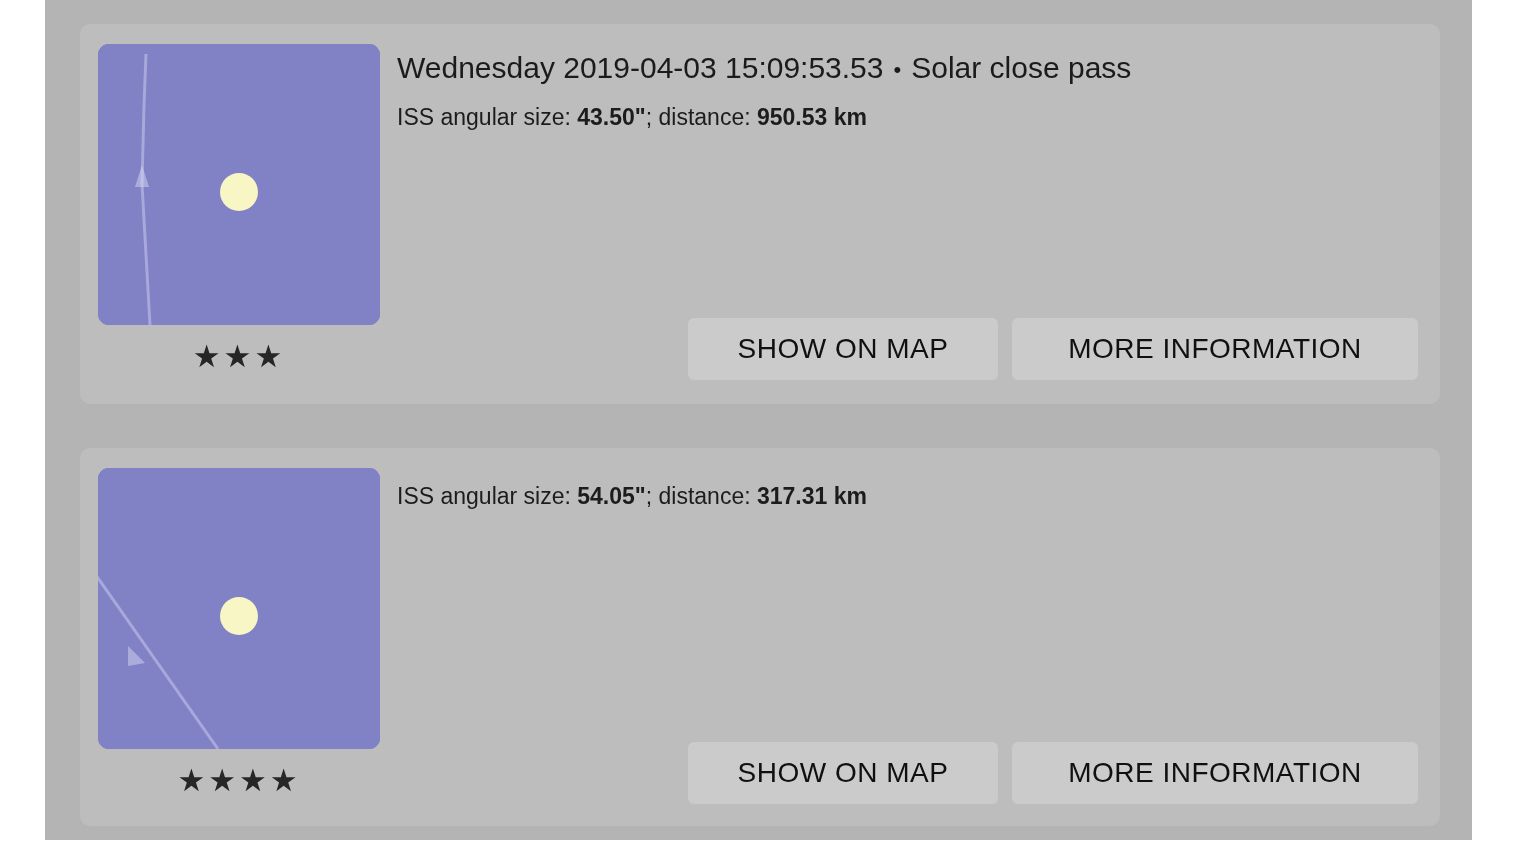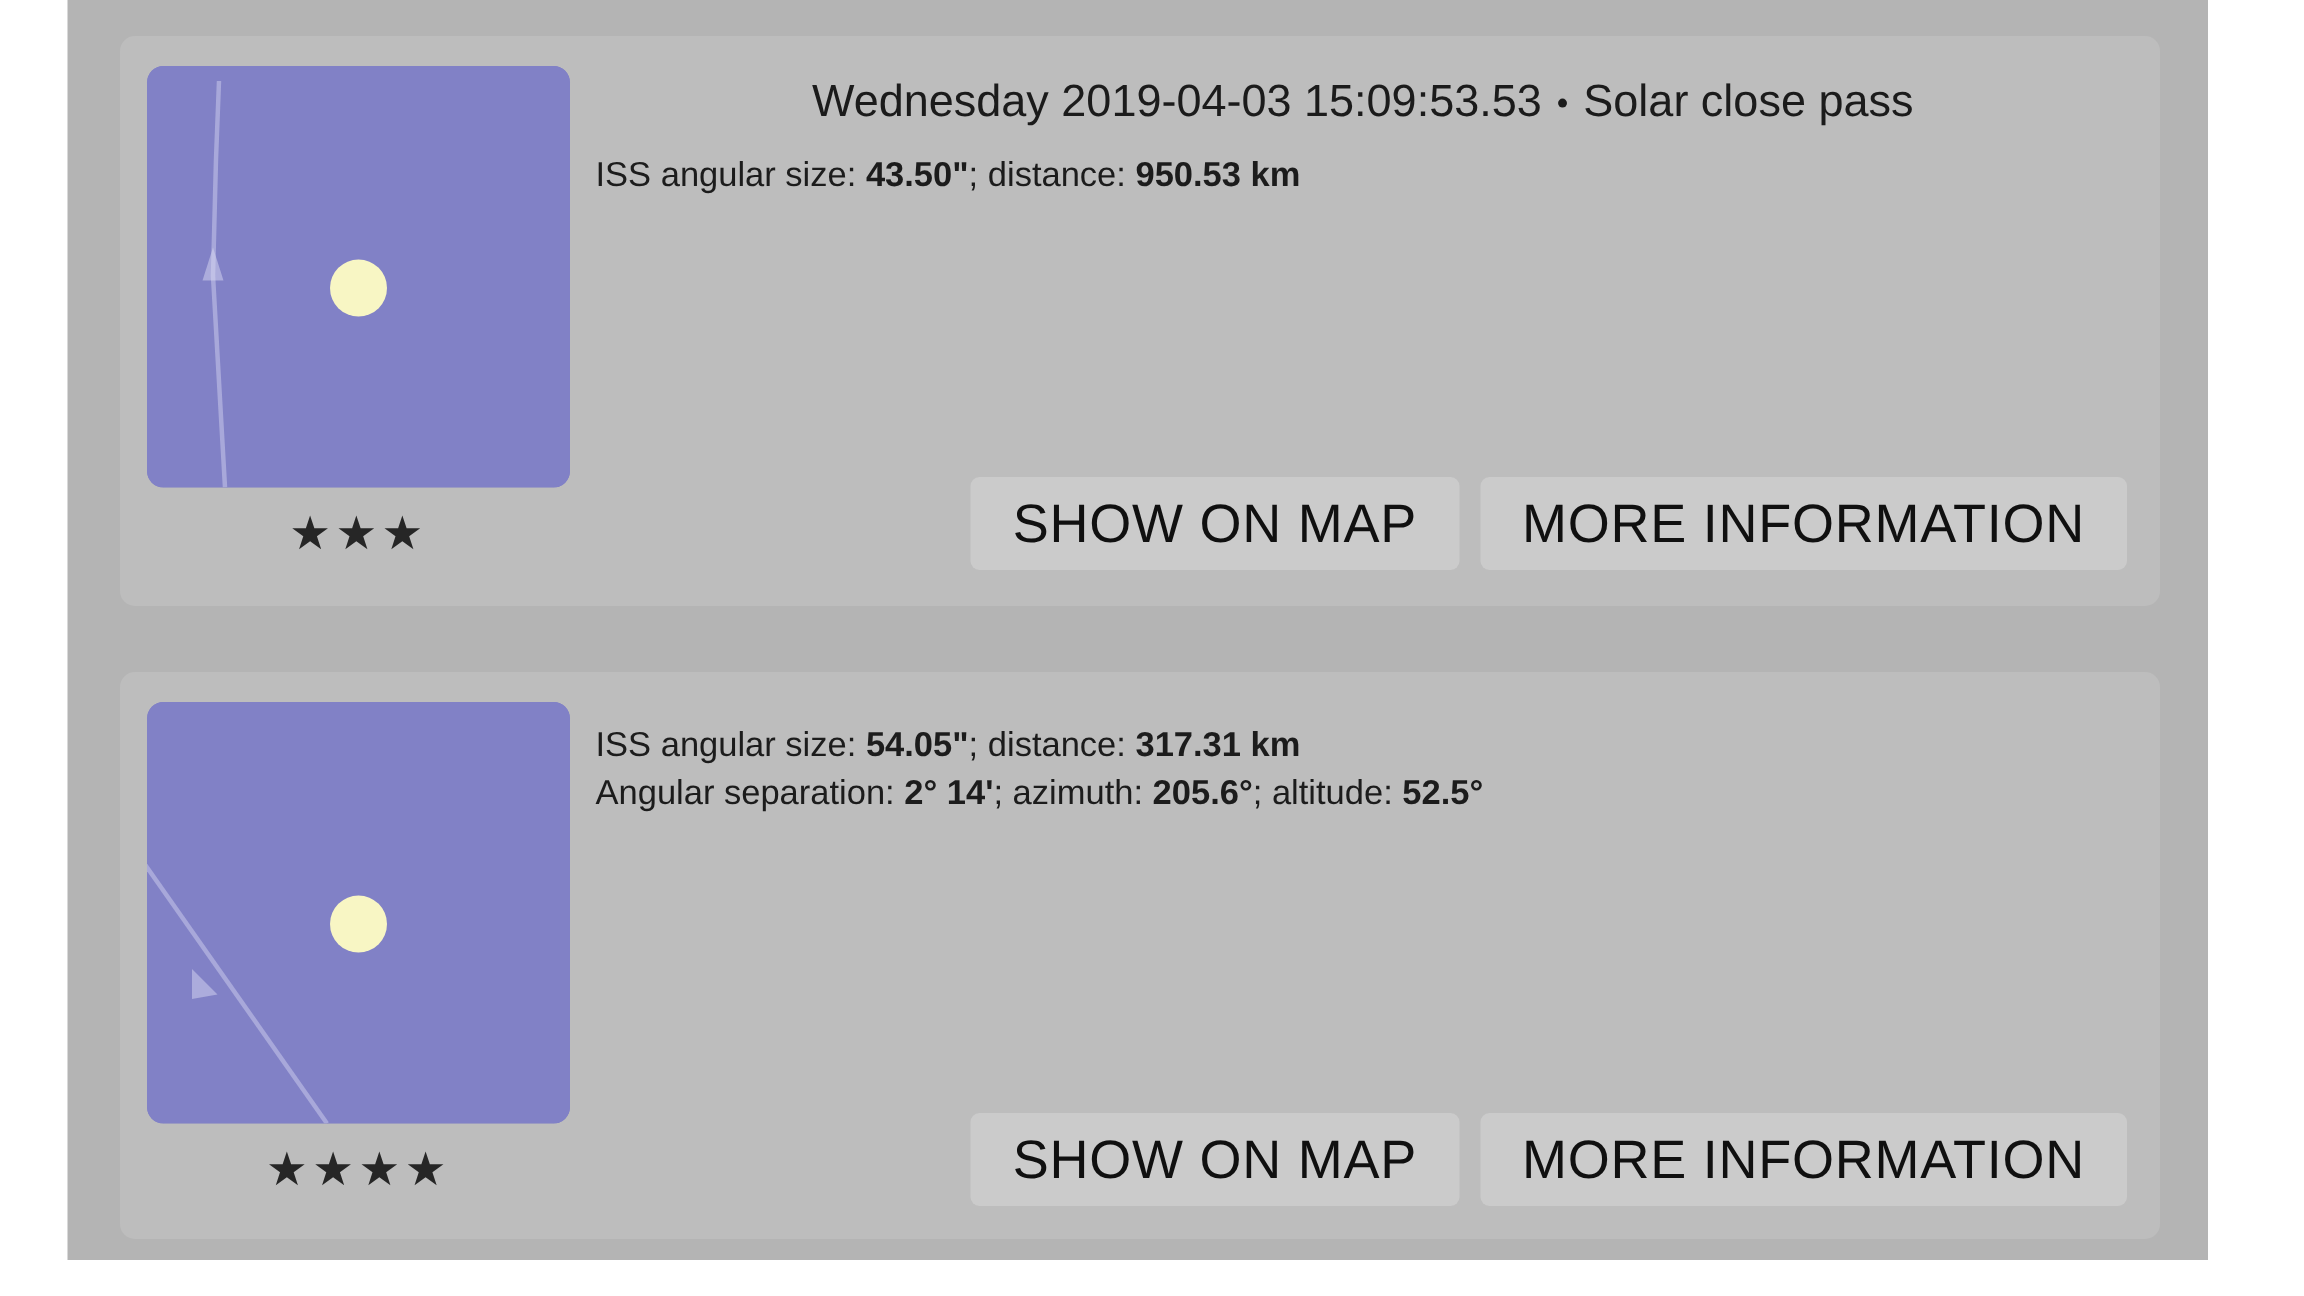--- a/index.html
+++ b/index.html
@@ -70,21 +70,20 @@
     top: 20px;
   }
 
   .title {
     font-size: 30px;
     line-height: 38px;
     color: #1b1b1b;
     font-weight: 400;
     white-space: nowrap;
     padding-top: 5px;
-    text-align: center;
   }
   .title .sep { padding: 0 10px; font-size: 22px; vertical-align: middle; }
 
   .detail {
     font-size: 23px;
     line-height: 31.5px;
     color: #1c1c1c;
     font-weight: 400;
     white-space: nowrap;
   }
@@ -100,21 +99,21 @@
   }
   .actions-1 { top: 294px; }
   .actions-2 { top: 294px; }
 
   .btn {
     background: #cbcbcb;
     border: none;
     border-radius: 6px;
     color: #101010;
     font-family: "Liberation Sans", sans-serif;
-    font-size: 36px;
+    font-size: 28px;
     line-height: 28px;
     letter-spacing: 0.5px;
     height: 62px;
     padding: 0 28px;
     cursor: pointer;
     white-space: nowrap;
   }
   .btn-map  { min-width: 310px; }
   .btn-info { min-width: 406px; }
 </style>
@@ -182,28 +181,20 @@
 
     <div class="info-col">
 
       <div class="detail first">
         <span>ISS angular size:</span>
         <b>54.05"</b><span>;</span>
         <span>distance:</span>
         <b>317.31 km</b>
       </div>
 
-      <div class="detail">
-        <span>Angular separation:</span>
-        <b>2° 14'</b><span>;</span>
-        <span>azimuth:</span>
-        <b>205.6°</b><span>;</span>
-        <span>altitude:</span>
-        <b>52.5°</b>
-      </div>
 
     </div>
 
     <div class="actions actions-2">
       <button class="btn btn-map">SHOW ON MAP</button>
       <button class="btn btn-info">MORE INFORMATION</button>
     </div>
   </div>
 
 </div>

